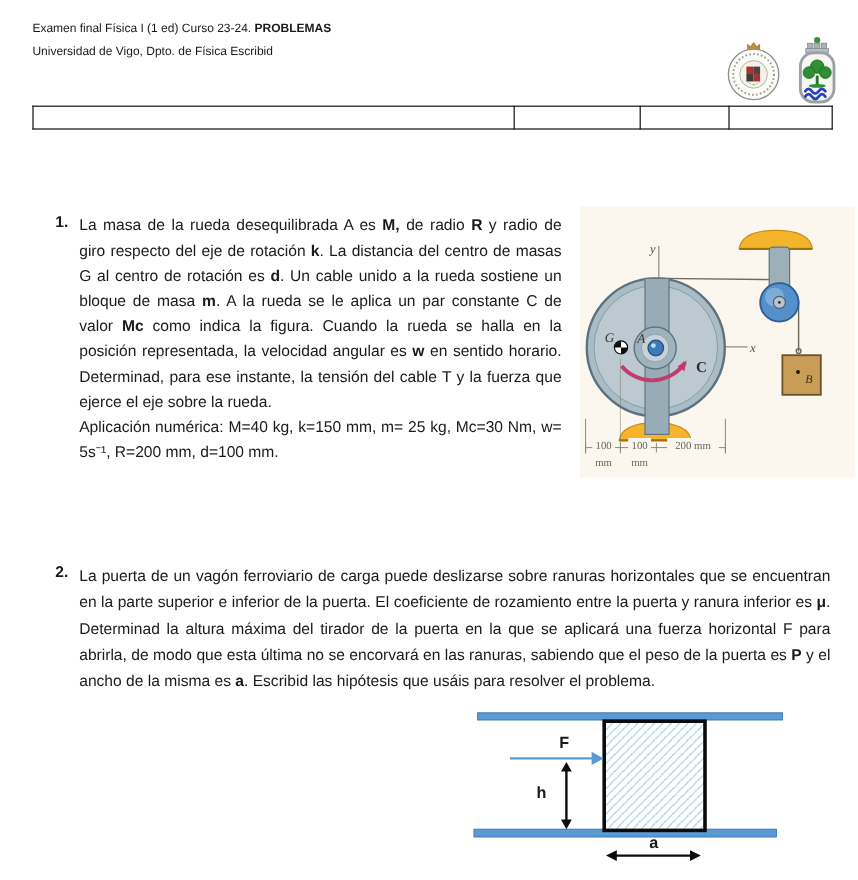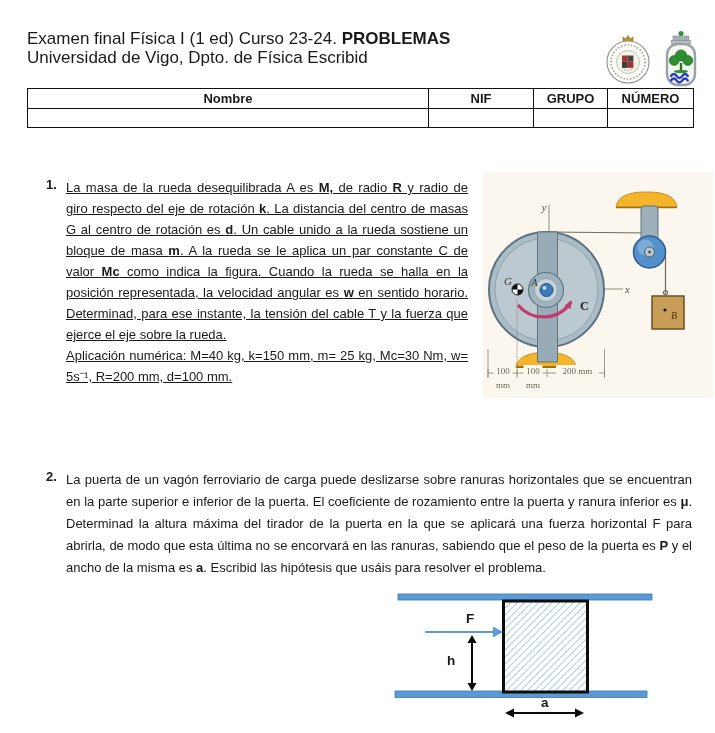--- a/index.html
+++ b/index.html
@@ -4,35 +4,35 @@
 <style>
   * { margin:0; padding:0; box-sizing:border-box; }
   html,body { width:715px; height:733px; }
   body {
     position:relative; background:#ffffff; overflow:hidden;
     font-family:"Liberation Sans", sans-serif; color:#1a1a1a;
   }
   .abs { position:absolute; }
 
   
-  .hdr { left:27px; top:29px; font-size:17px; line-height:19px; }
+  .hdr { left:27px; top:15px; font-size:10px; line-height:19px; }
   .hdr b { font-weight:bold; }
 
   
   .idtable { left:27px; top:88px; border-collapse:collapse; table-layout:fixed; }
   .idtable th, .idtable td { border:1.6px solid #111; padding:0; }
   .idtable th { height:20px; font-size:13px; font-weight:bold; text-align:center; }
   .idtable td { height:19px; font-size:12px; }
 
   
   .problem { display:flex; }
   .pnum { width:20px; font-weight:bold; font-size:13px; flex:0 0 20px; }
   .ptext { text-align:justify; font-size:13px; }
   .p1 { left:46px; top:177px; width:422px; }
-  .p1 .ptext { width:402px; line-height:21px;text-decoration:underline; }
+  .p1 .ptext { width:402px; line-height:21px; }
   .p2 { left:46px; top:469px; width:646px; }
   .p2 .ptext { width:626px; line-height:22px; }
 
   svg text { user-select:none; }
   .serif-it { font-family:"Liberation Serif", serif; font-style:italic; }
   .serif-b  { font-family:"Liberation Serif", serif; font-weight:bold; }
   .dimtxt   { font-family:"Liberation Serif", serif; }
 </style>
 </head>
 <body>
@@ -77,26 +77,20 @@
 </svg>
 
 <table class="abs idtable">
   <colgroup>
     <col style="width:401px">
       <col style="width:105px">
       <col style="width:74px">
       <col style="width:86px">
   </colgroup>
   <tbody>
-      <tr>
-    <th>Nombre</th>
-    <th>NIF</th>
-    <th>GRUPO</th>
-    <th>NÚMERO</th>
-  </tr>
   <tr>
     <td></td>
     <td></td>
     <td></td>
     <td></td>
   </tr>
 </tbody>
   </table>
 
 <div class="abs problem p1">

